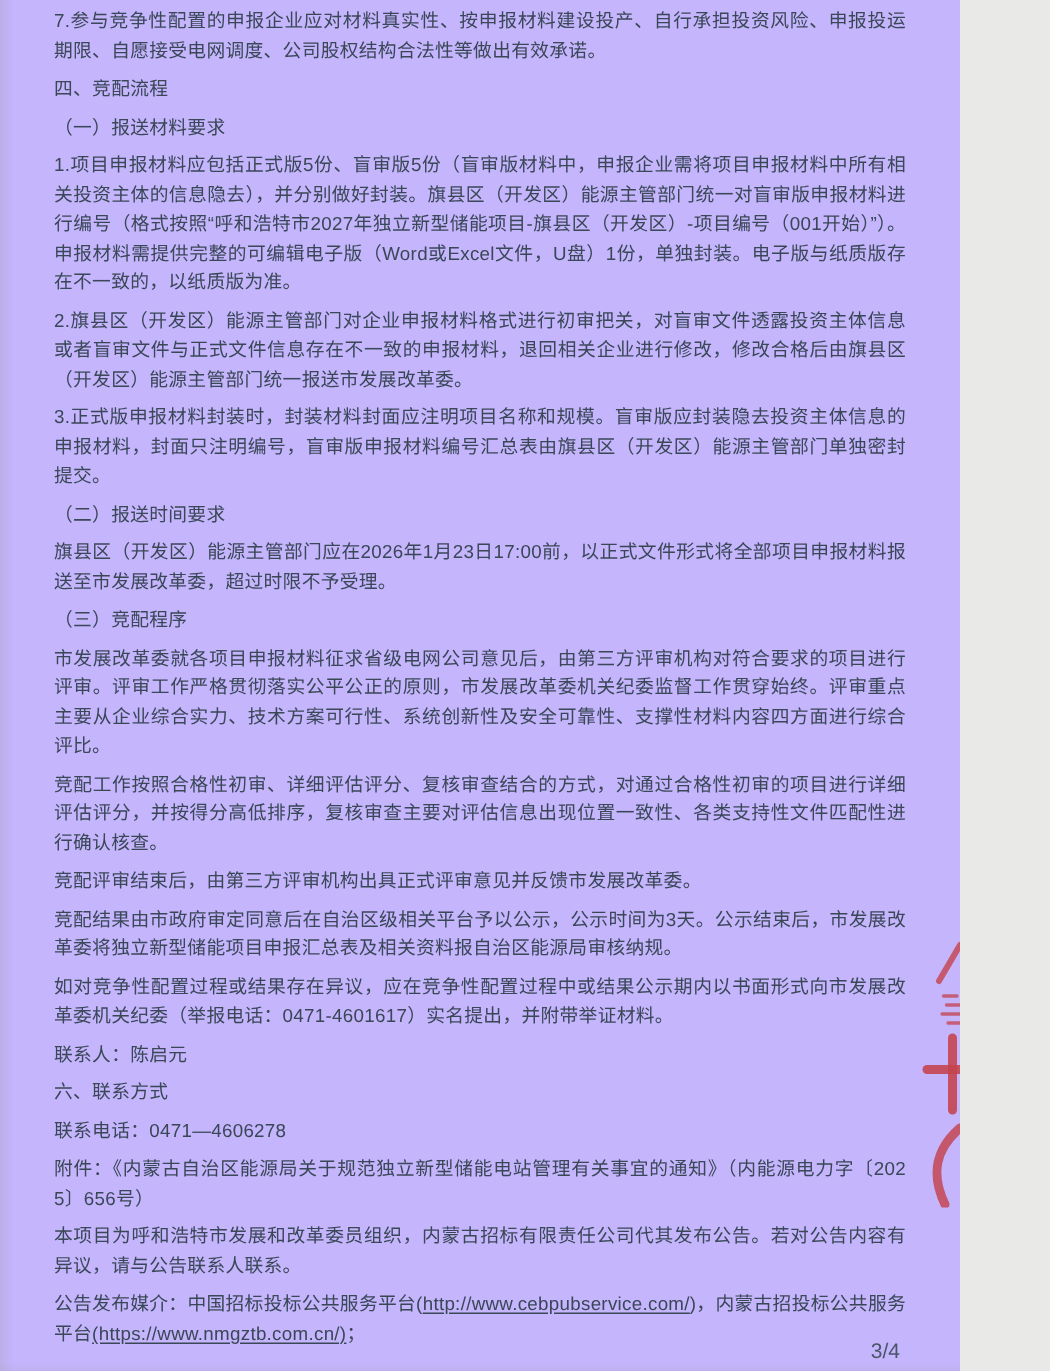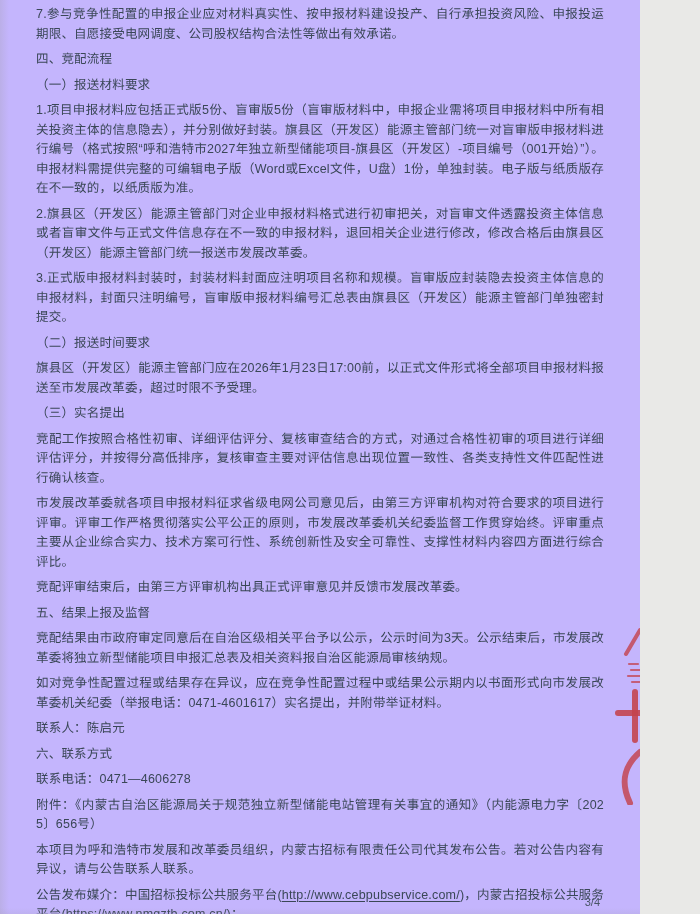--- a/index.html
+++ b/index.html
@@ -51,21 +51,21 @@
   .doclink {
     color: inherit;
     text-decoration: underline;
     text-underline-offset: 2px;
     cursor: pointer;
   }
   .page-number {
     position: absolute;
     right: 40px;
     bottom: 6px;
-    font-size: 11px;
+    font-size: 14px;
     color: #4a5568;
   }
   .stamp {
     position: absolute;
     right: 0;
     top: 620px;
     width: 26px;
     height: 185px;
     pointer-events: none;
   }
@@ -81,26 +81,25 @@
     <p class="para heading">四、竞配流程</p>
     <p class="para heading">（一）报送材料要求</p>
 
     <p class="para">1.项目申报材料应包括正式版5份、盲审版5份（盲审版材料中，申报企业需将项目申报材料中所有相关投资主体的信息隐去），并分别做好封装。旗县区（开发区）能源主管部门统一对盲审版申报材料进行编号（格式按照“呼和浩特市2027年独立新型储能项目-旗县区（开发区）-项目编号（001开始）”）。申报材料需提供完整的可编辑电子版（Word或Excel文件，U盘）1份，单独封装。电子版与纸质版存在不一致的，以纸质版为准。</p>
     <p class="para">2.旗县区（开发区）能源主管部门对企业申报材料格式进行初审把关，对盲审文件透露投资主体信息或者盲审文件与正式文件信息存在不一致的申报材料，退回相关企业进行修改，修改合格后由旗县区（开发区）能源主管部门统一报送市发展改革委。</p>
     <p class="para">3.正式版申报材料封装时，封装材料封面应注明项目名称和规模。盲审版应封装隐去投资主体信息的申报材料，封面只注明编号，盲审版申报材料编号汇总表由旗县区（开发区）能源主管部门单独密封提交。</p>
 
     <p class="para heading">（二）报送时间要求</p>
     <p class="para">旗县区（开发区）能源主管部门应在2026年1月23日17:00前，以正式文件形式将全部项目申报材料报送至市发展改革委，超过时限不予受理。</p>
 
-    <p class="para heading">（三）实名提出</p>
+    <p class="para heading">（三）竞配程序</p>
+    <p class="para">市发展改革委就各项目申报材料征求省级电网公司意见后，由第三方评审机构对符合要求的项目进行评审。评审工作严格贯彻落实公平公正的原则，市发展改革委机关纪委监督工作贯穿始终。评审重点主要从企业综合实力、技术方案可行性、系统创新性及安全可靠性、支撑性材料内容四方面进行综合评比。</p>
     <p class="para">竞配工作按照合格性初审、详细评估评分、复核审查结合的方式，对通过合格性初审的项目进行详细评估评分，并按得分高低排序，复核审查主要对评估信息出现位置一致性、各类支持性文件匹配性进行确认核查。</p>
-    <p class="para">市发展改革委就各项目申报材料征求省级电网公司意见后，由第三方评审机构对符合要求的项目进行评审。评审工作严格贯彻落实公平公正的原则，市发展改革委机关纪委监督工作贯穿始终。评审重点主要从企业综合实力、技术方案可行性、系统创新性及安全可靠性、支撑性材料内容四方面进行综合评比。</p>
     <p class="para">竞配评审结束后，由第三方评审机构出具正式评审意见并反馈市发展改革委。</p>
 
-    <p class="para heading">五、结果上报及监督</p>
     <p class="para">竞配结果由市政府审定同意后在自治区级相关平台予以公示，公示时间为3天。公示结束后，市发展改革委将独立新型储能项目申报汇总表及相关资料报自治区能源局审核纳规。</p>
     <p class="para">如对竞争性配置过程或结果存在异议，应在竞争性配置过程中或结果公示期内以书面形式向市发展改革委机关纪委（举报电话：0471-4601617）实名提出，并附带举证材料。</p>
 
     <p class="para">联系人：陈启元</p>
     <p class="para heading">六、联系方式</p>
     <p class="para">联系电话：0471—4606278</p>
 
     <p class="para">附件：《内蒙古自治区能源局关于规范独立新型储能电站管理有关事宜的通知》（内能源电力字〔2025〕656号）</p>
     <p class="para">本项目为呼和浩特市发展和改革委员组织，内蒙古招标有限责任公司代其发布公告。若对公告内容有异议，请与公告联系人联系。</p>
 

